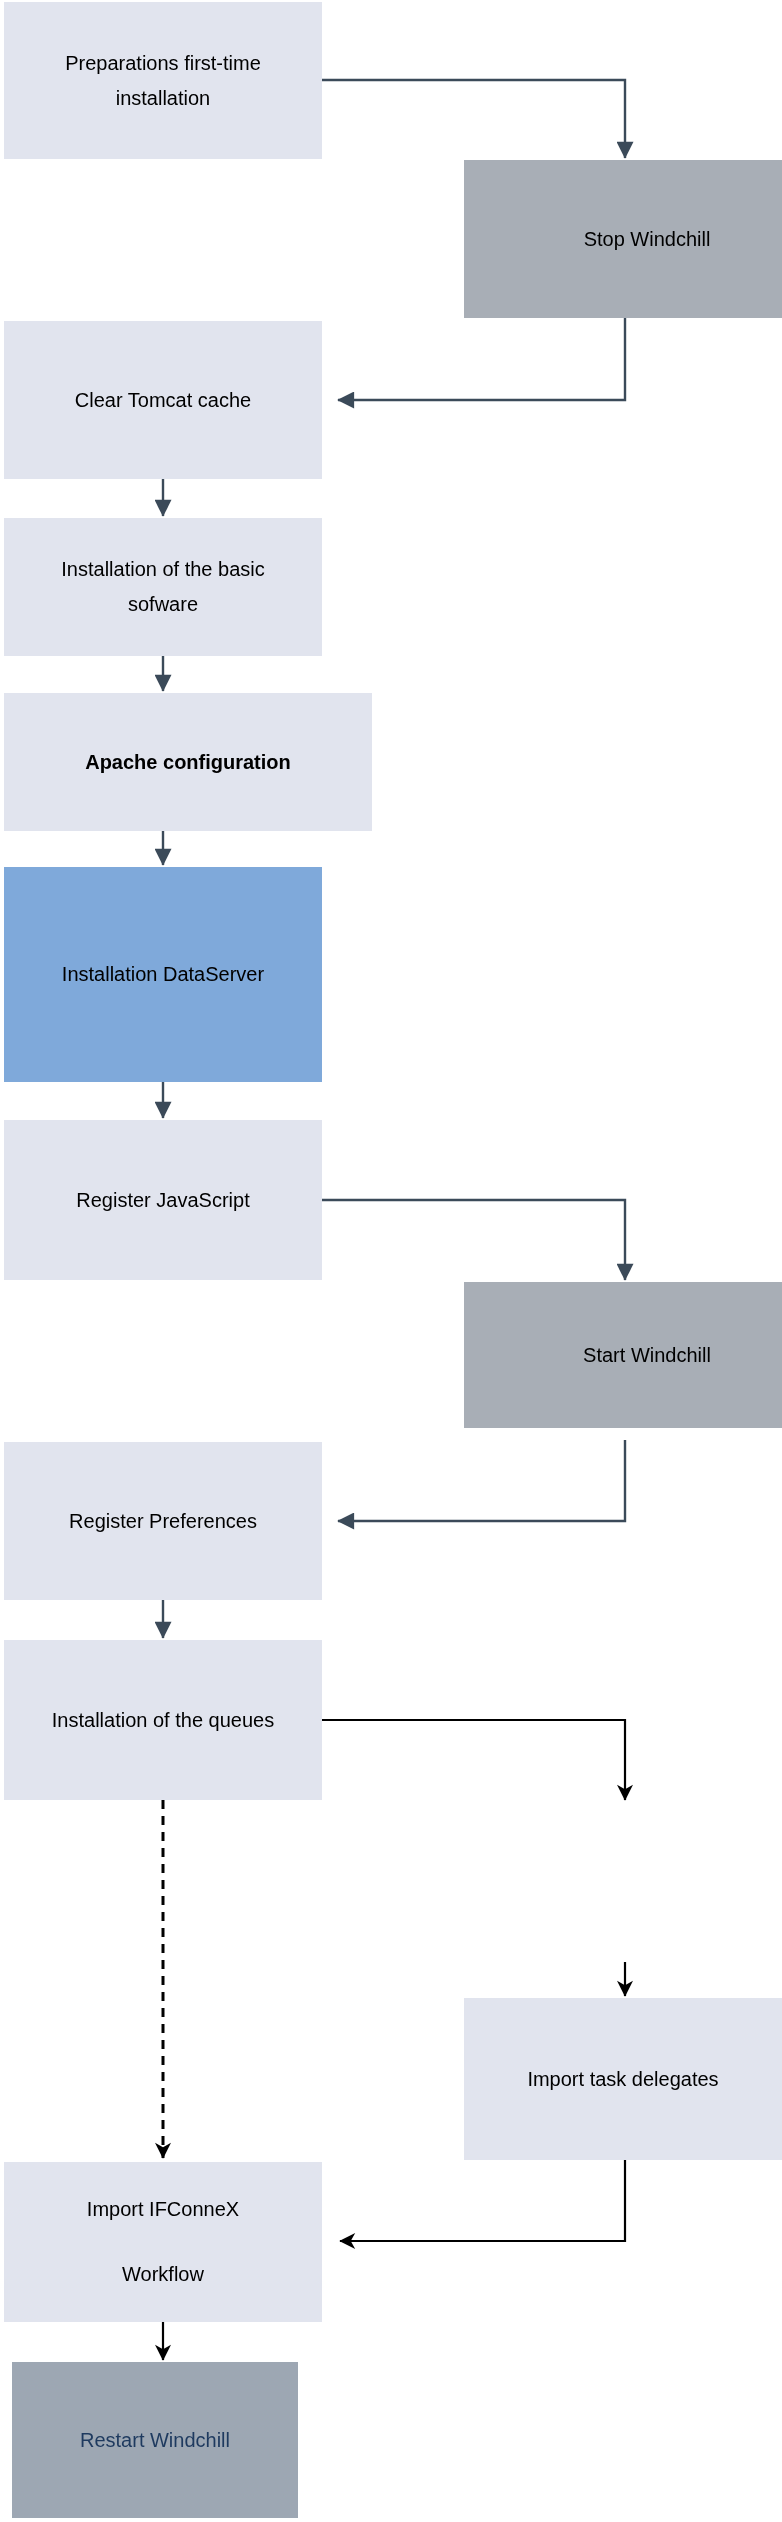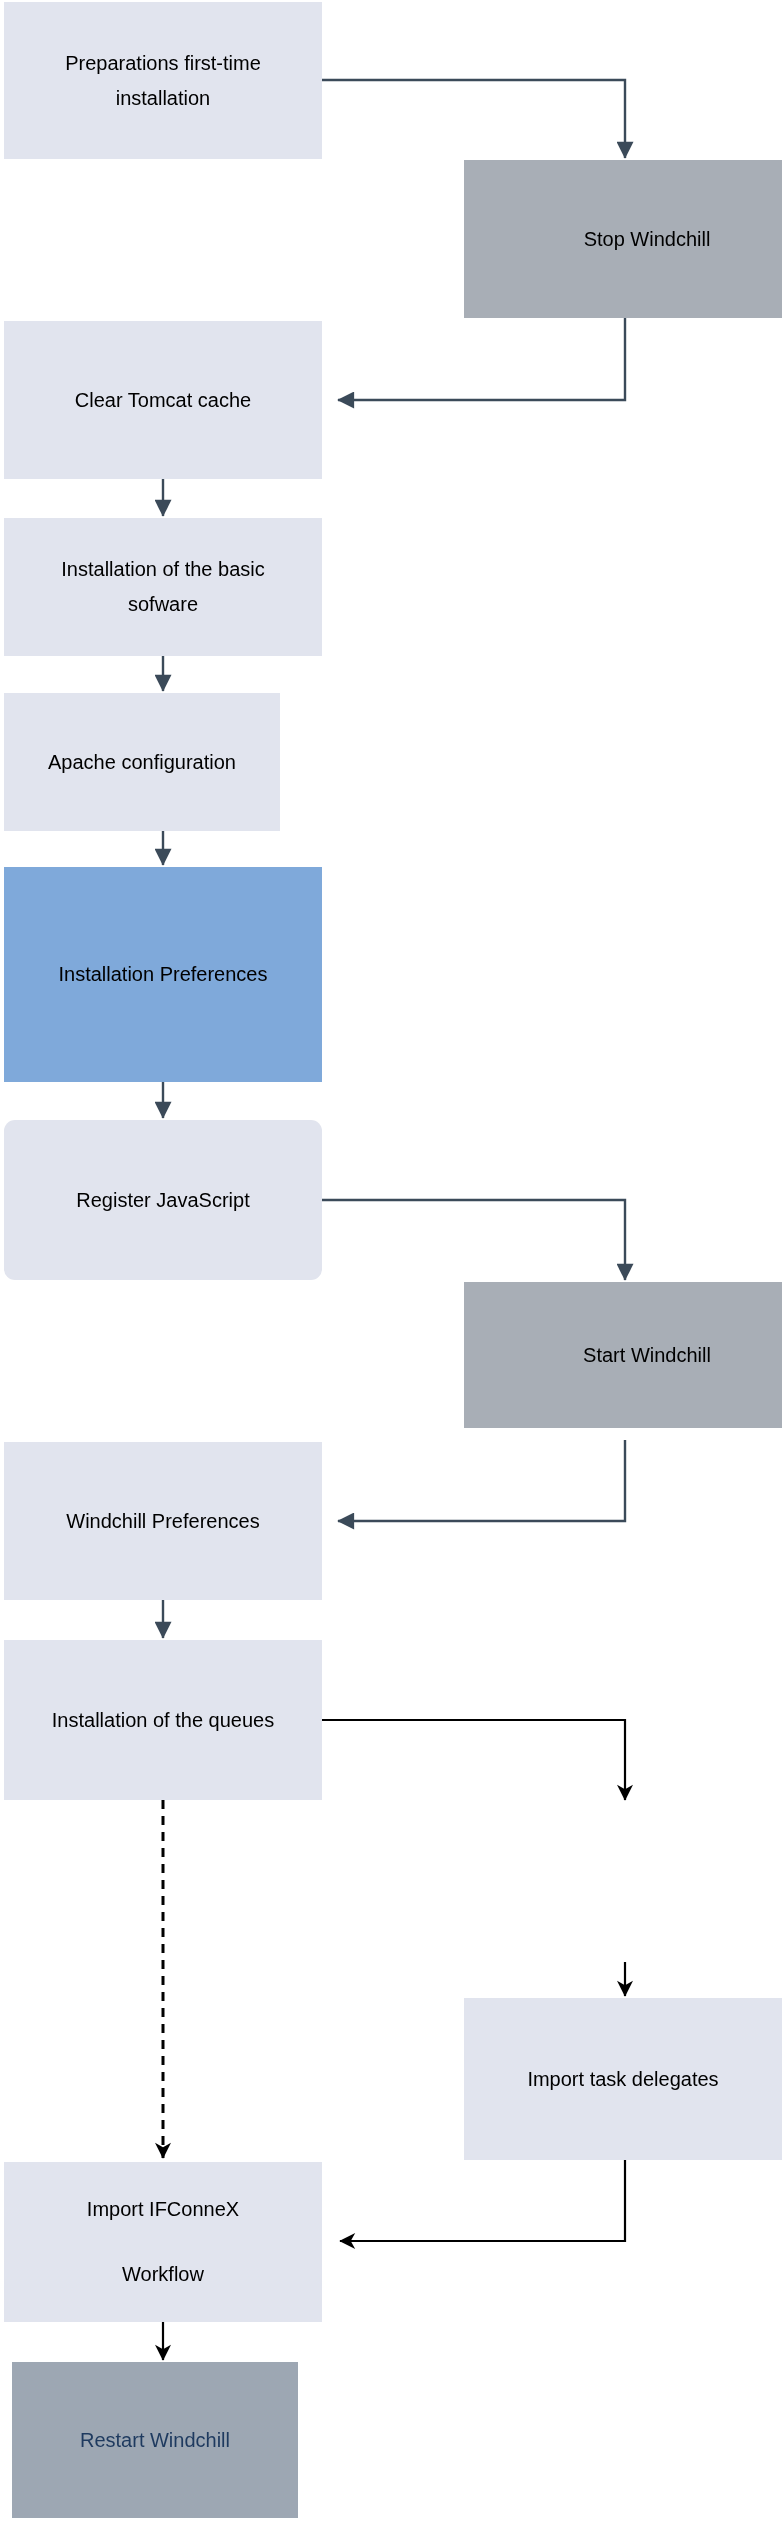--- a/index.html
+++ b/index.html
@@ -94,38 +94,38 @@
 
   <div class="node node--light" style="left:4px;top:321px;width:318px;height:158px;align-items:center;">
     <span class="node-label">Clear Tomcat cache</span>
   </div>
 
   <div class="node node--light" style="left:4px;top:518px;width:318px;height:138px;">
     <span class="node-label">Installation of the basic
 sofware</span>
   </div>
 
-  <div class="node node--light" style="left:4px;top:693px;width:276px;height:138px;">
+  <div class="node node--light" style="left:4px;top:693px;width:368px;height:138px;font-weight:bold;">
     <span class="node-label">Apache configuration</span>
   </div>
 
   <div class="node node--blue" style="left:4px;top:867px;width:318px;height:215px;">
-    <span class="node-label">Installation Preferences</span>
+    <span class="node-label">Installation DataServer</span>
   </div>
 
-  <div class="node node--light" style="left:4px;top:1120px;width:318px;height:160px;border-radius:11px;">
+  <div class="node node--light" style="left:4px;top:1120px;width:318px;height:160px;">
     <span class="node-label">Register JavaScript</span>
   </div>
 
   <div class="node node--gray" style="left:464px;top:1282px;width:318px;height:146px;">
     <span class="node-label">Start Windchill</span>
   </div>
 
   <div class="node node--light" style="left:4px;top:1442px;width:318px;height:158px;">
-    <span class="node-label">Windchill Preferences</span>
+    <span class="node-label">Register Preferences</span>
   </div>
 
   <div class="node node--light" style="left:4px;top:1640px;width:318px;height:160px;">
     <span class="node-label">Installation of the queues</span>
   </div>
 
 
   <div class="node node--light" style="left:464px;top:1998px;width:318px;height:162px;">
     <span class="node-label">Import task delegates</span>
   </div>

